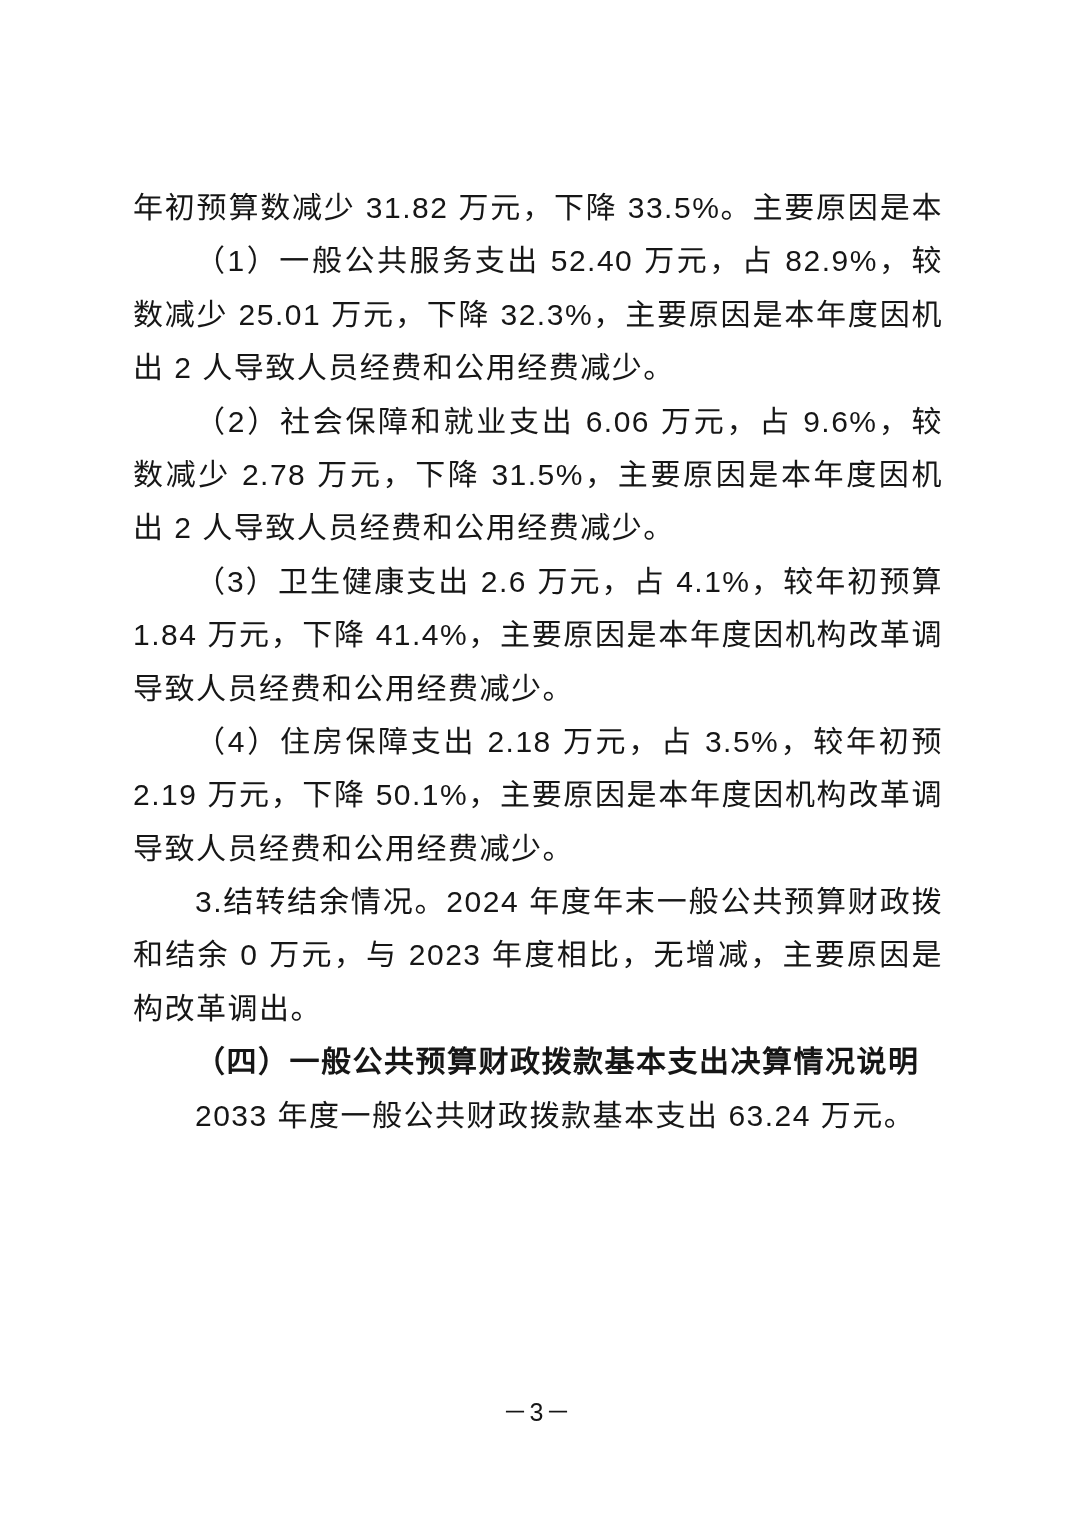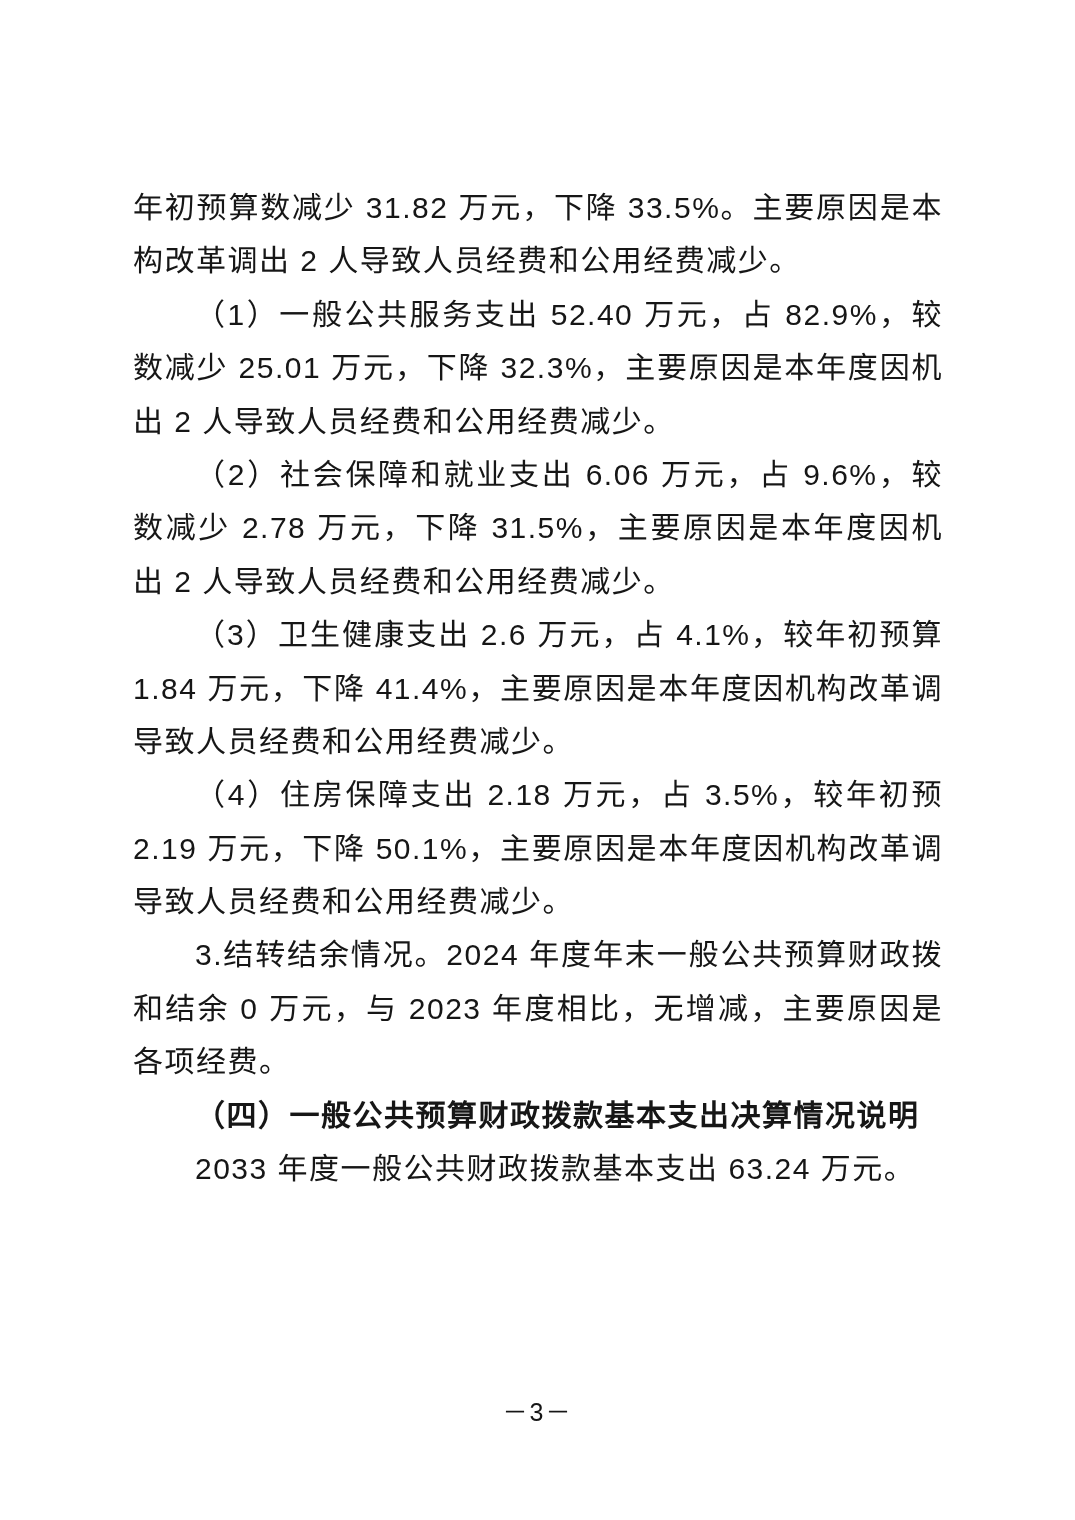--- a/index.html
+++ b/index.html
@@ -54,35 +54,34 @@
     letter-spacing: 2px;
     color: #161616;
   }
 </style>
 </head>
 <body>
 
 <div class="page">
   <div class="text-block" id="text-block">
       <div class="line justify">年初预算数减少 31.82 万元，下降 33.5%。主要原因是本年度因机</div>
-      <div class="line">构改革调出 2 人导致人员经费和公用经费减少。</div>
       <div class="line indent justify">（1）一般公共服务支出 52.40 万元，占 82.9%，较年初预算</div>
       <div class="line justify">数减少 25.01 万元，下降 32.3%，主要原因是本年度因机构改革调</div>
       <div class="line">出 2 人导致人员经费和公用经费减少。</div>
       <div class="line indent justify">（2）社会保障和就业支出 6.06 万元，占 9.6%，较年初预算</div>
       <div class="line justify">数减少 2.78 万元，下降 31.5%，主要原因是本年度因机构改革调</div>
       <div class="line">出 2 人导致人员经费和公用经费减少。</div>
       <div class="line indent justify">（3）卫生健康支出 2.6 万元，占 4.1%，较年初预算数减少</div>
       <div class="line justify">1.84 万元，下降 41.4%，主要原因是本年度因机构改革调出 2 人</div>
       <div class="line">导致人员经费和公用经费减少。</div>
       <div class="line indent justify">（4）住房保障支出 2.18 万元，占 3.5%，较年初预算数减少</div>
       <div class="line justify">2.19 万元，下降 50.1%，主要原因是本年度因机构改革调出 2 人</div>
       <div class="line">导致人员经费和公用经费减少。</div>
       <div class="line indent justify">3.结转结余情况。2024 年度年末一般公共预算财政拨款结转</div>
       <div class="line justify">和结余 0 万元，与 2023 年度相比，无增减，主要原因是及时支付</div>
-      <div class="line">各项经费。</div>
+      <div class="line">构改革调出。</div>
       <div class="line indent bold">（四）一般公共预算财政拨款基本支出决算情况说明</div>
       <div class="line indent">2033 年度一般公共财政拨款基本支出 63.24 万元。</div>
     </div>
   <div class="page-footer">
     <span class="page-number">－3－</span>
   </div>
 </div>
 
 </body></html>

